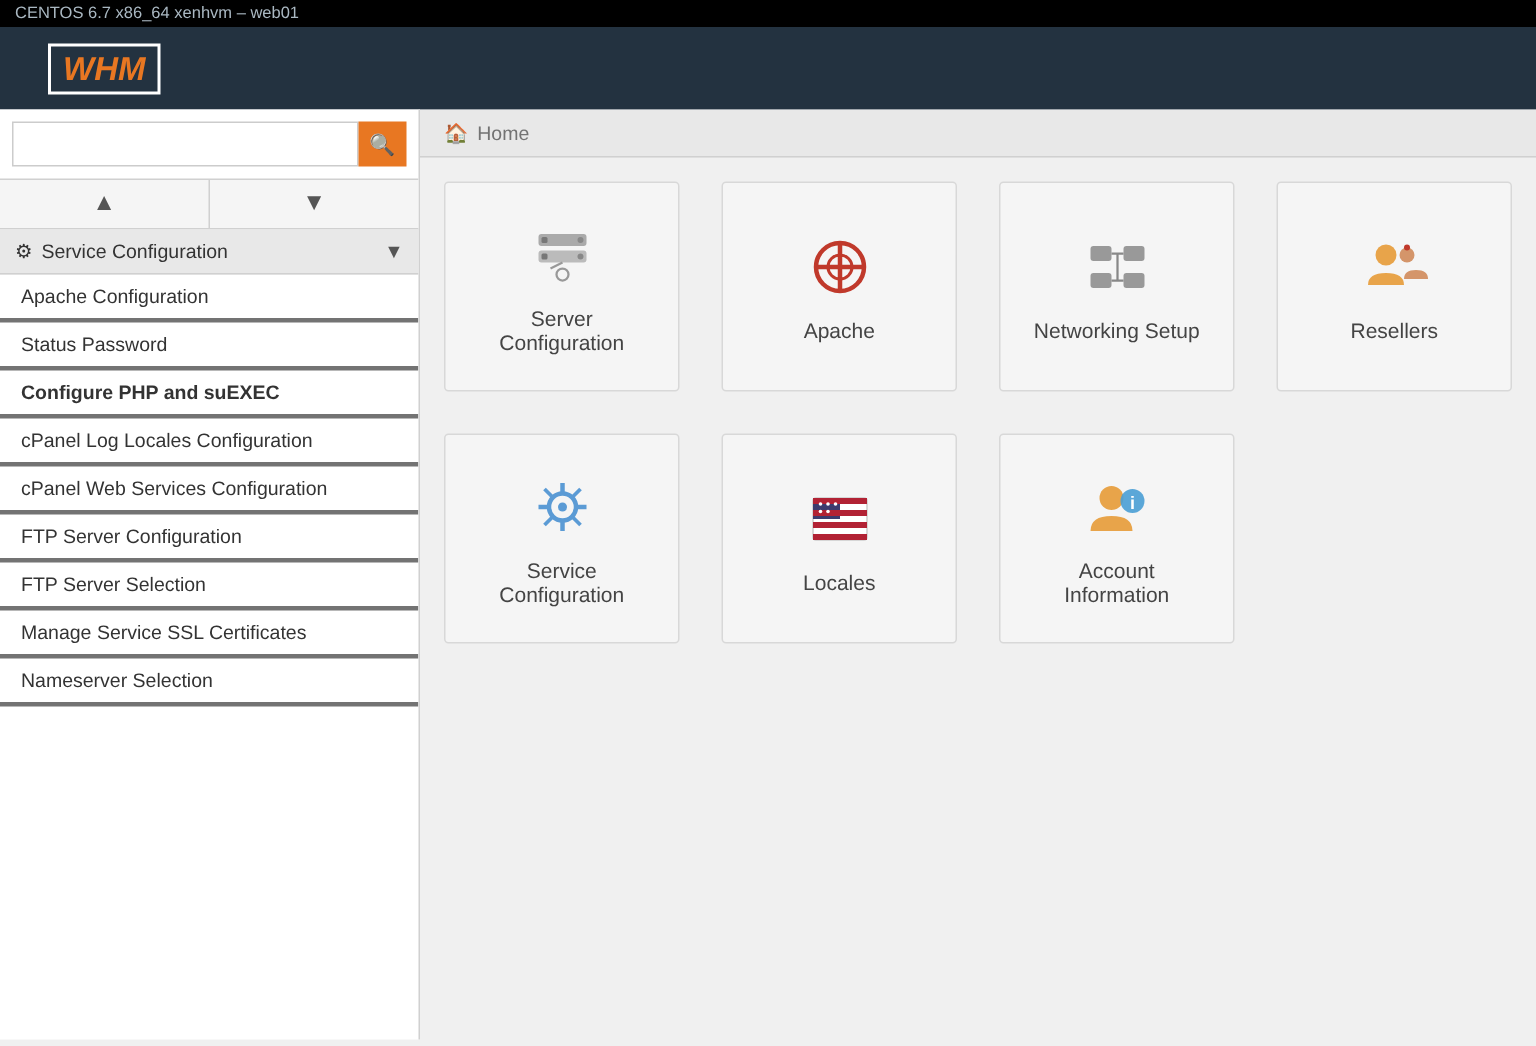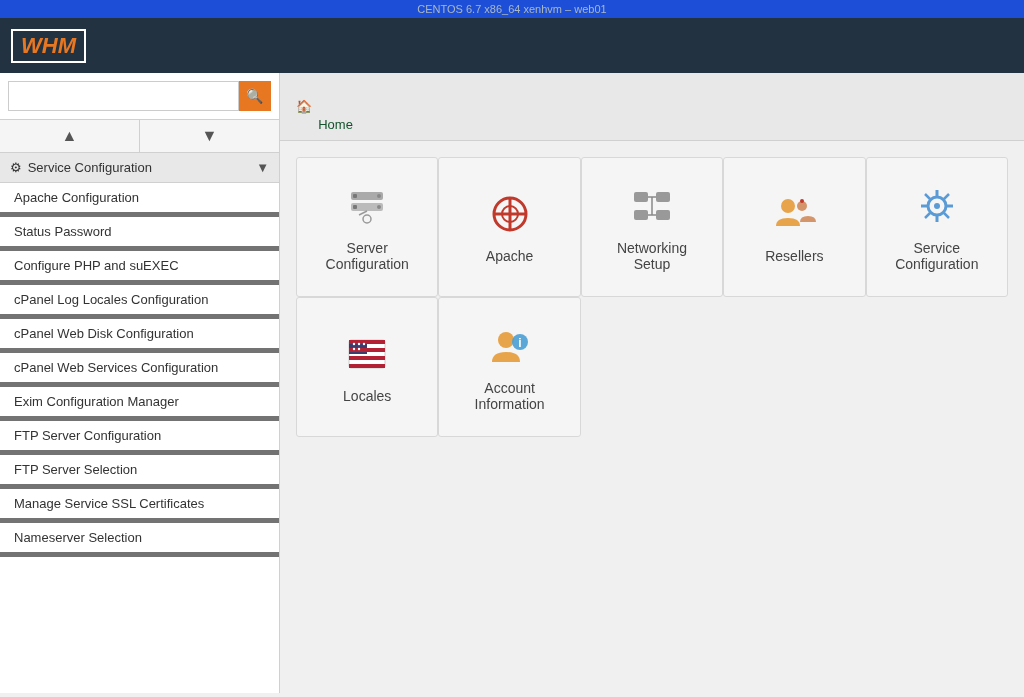--- a/index.html
+++ b/index.html
@@ -1,32 +1,32 @@
 <!DOCTYPE html>
 <html><head>
   <meta charset="utf-8">
   <style>
     * { margin: 0; padding: 0; box-sizing: border-box; }
     body { font-family: Arial, sans-serif; font-size: 13px; background: #f0f0f0; color: #333; overflow: hidden; width: 1024px; height: 697px; }
 
     
     .top-bar {
-      background: #1d4ed8;
+      background: #000000;
       color: #aab8c2;
       font-size: 11px;
-      text-align: center;
+      text-align: left;
       padding: 3px 10px;
     }
 
     
     .header {
       background: #233240;
       display: flex;
       align-items: center;
-      padding: 0 11px;
+      padding: 0 32px;
       height: 55px;
     }
     .logo {
       color: white;
       font-size: 22px;
       font-weight: bold;
       margin-right: 30px;
       border: 2px solid white;
       padding: 2px 8px;
       font-style: italic;
@@ -117,47 +117,47 @@
     }
     .section-header .dropdown-arrow { margin-left: auto; color: #555; }
 
     .sidebar-menu {
       overflow-y: auto;
       flex: 1;
     }
     .sidebar-item {
       padding: 7px 10px 7px 14px;
       cursor: pointer;
-      border-bottom: 5px solid #737373;
+      border-bottom: 3px solid #737373;
       color: #333;
       font-size: 13px;
     }
-    .sidebar-item.active { font-weight: normal; }
+    .sidebar-item.active { font-weight: bold; }
 
     
     .main-content {
       flex: 1;
       overflow-y: auto;
     }
 
     .breadcrumb {
       background: #e8e8e8;
       padding: 8px 16px;
       display: flex;
       align-items: center;
       gap: 6px;
       border-bottom: 1px solid #d0d0d0;
       font-size: 13px;
     }
 
     .grid-area {
       padding: 16px;
       display: grid;
-      grid-template-columns: repeat(5, 1fr);
-      gap: 0;
+      grid-template-columns: repeat(4, 1fr);
+      gap: 28px;
     }
 
     .grid-card {
       background: #f5f5f5;
       border: 1px solid #d8d8d8;
       border-radius: 3px;
       display: flex;
       flex-direction: column;
       align-items: center;
       justify-content: center;
@@ -222,35 +222,33 @@
       <span>⚙</span>
       <span>Service Configuration</span>
       <span class="dropdown-arrow">▼</span>
     </div>
 
     <div class="sidebar-menu">
       <div class="sidebar-item">Apache Configuration</div>
       <div class="sidebar-item">Status Password</div>
       <div class="sidebar-item active">Configure PHP and suEXEC</div>
       <div class="sidebar-item">cPanel Log Locales Configuration</div>
-      <div class="sidebar-item">cPanel Web Disk Configuration</div>
       <div class="sidebar-item">cPanel Web Services Configuration</div>
-      <div class="sidebar-item">Exim Configuration Manager</div>
       <div class="sidebar-item">FTP Server Configuration</div>
       <div class="sidebar-item">FTP Server Selection</div>
       <div class="sidebar-item">Manage Service SSL Certificates</div>
       <div class="sidebar-item">Nameserver Selection</div>
     </div>
   </div>
 
   <div class="main-content">
 
     <div class="breadcrumb">
       <span>🏠</span>
-      <span style="color:#14532d; cursor:pointer;margin-top:36px;">Home</span>
+      <span style="color:#737373; cursor:pointer;">Home</span>
     </div>
 
     <div class="grid-area">
 
       <div class="grid-card">
         <div class="card-icon">
           <svg width="44" height="44" viewBox="0 0 44 44">
             <rect x="6" y="8" width="32" height="8" rx="2" fill="#aaa"></rect>
             <rect x="6" y="19" width="32" height="8" rx="2" fill="#bbb"></rect>
             <circle cx="34" cy="12" r="2" fill="#888"></circle>

